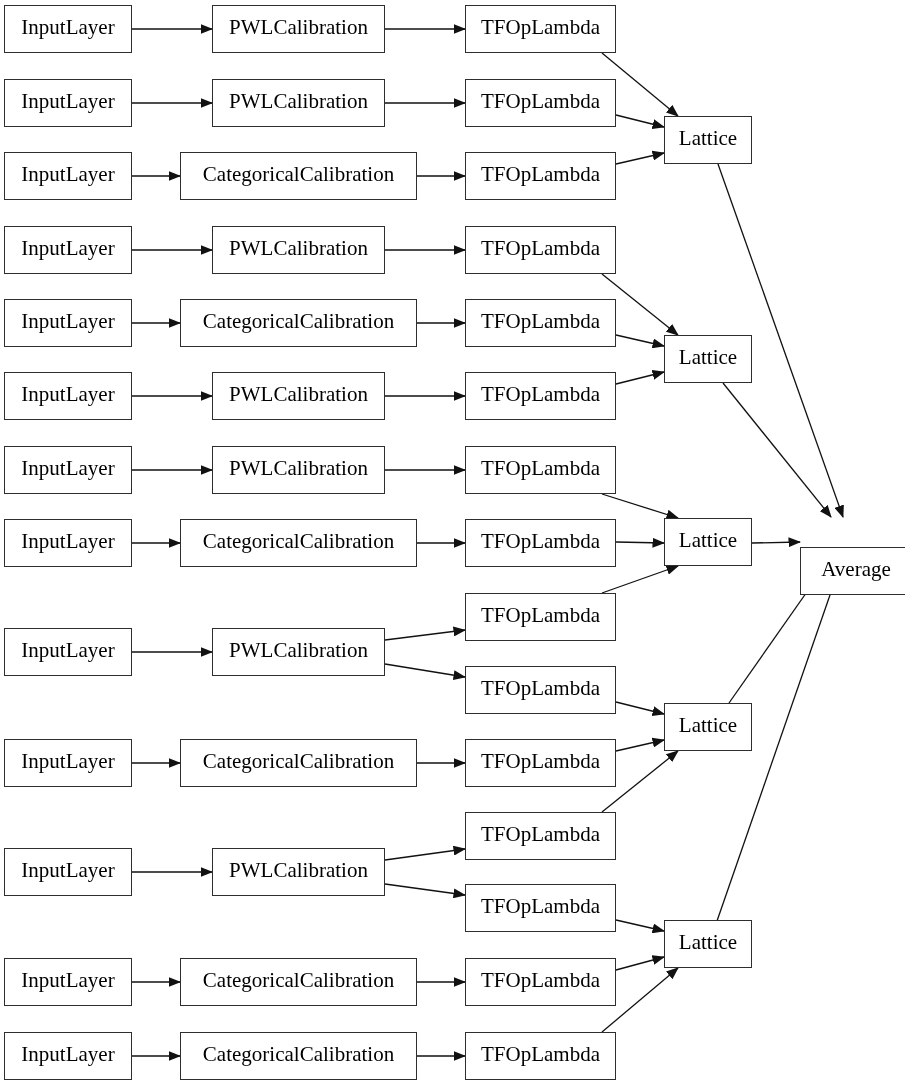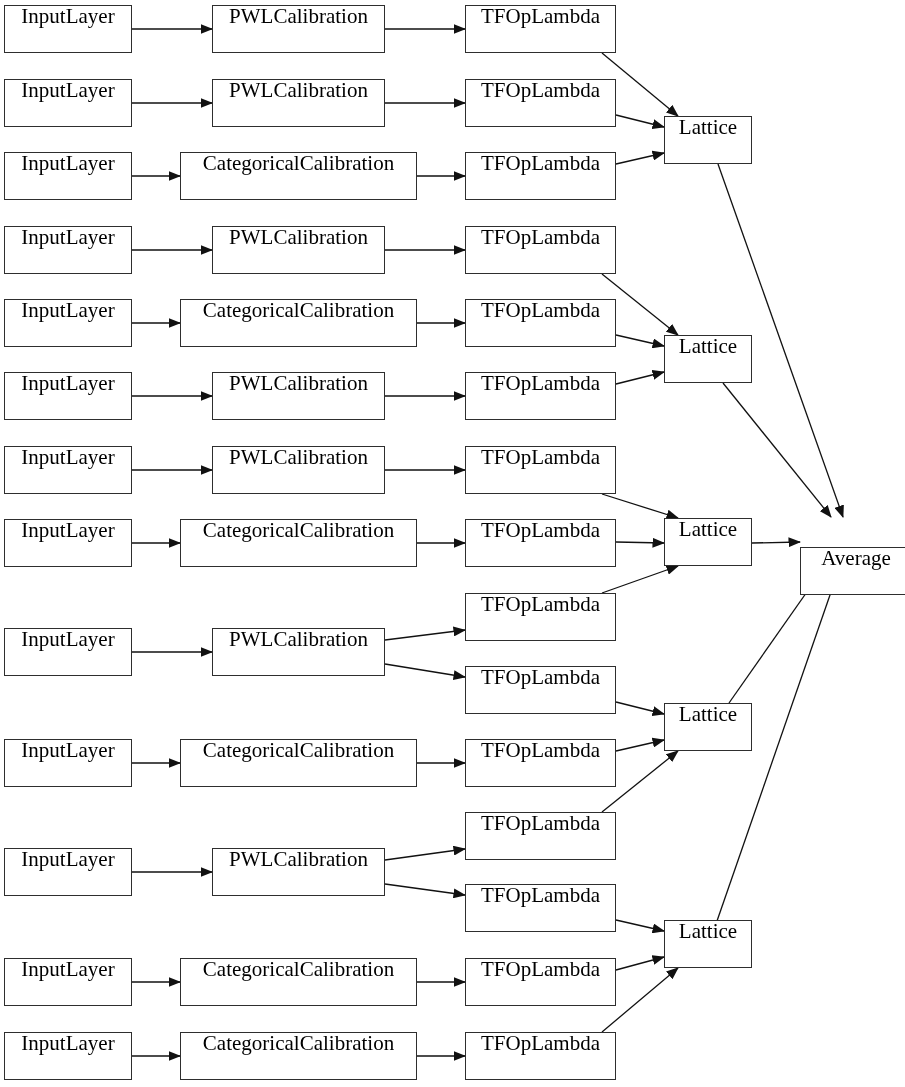--- a/index.html
+++ b/index.html
@@ -20,21 +20,21 @@
     fill: none;
     stroke: #111111;
     stroke-width: 1.3;
   }
   .node {
     position: absolute;
     box-sizing: border-box;
     border: 1.5px solid #2e2e2e;
     background: #ffffff;
     display: flex;
-    align-items: flex-start;
+    align-items: center;
     justify-content: center;
   }
   .node .lbl {
     font-size: 21px;
     color: #000000;
     white-space: nowrap;
     line-height: 1;
     padding-bottom: 3px;
   }
 </style>

